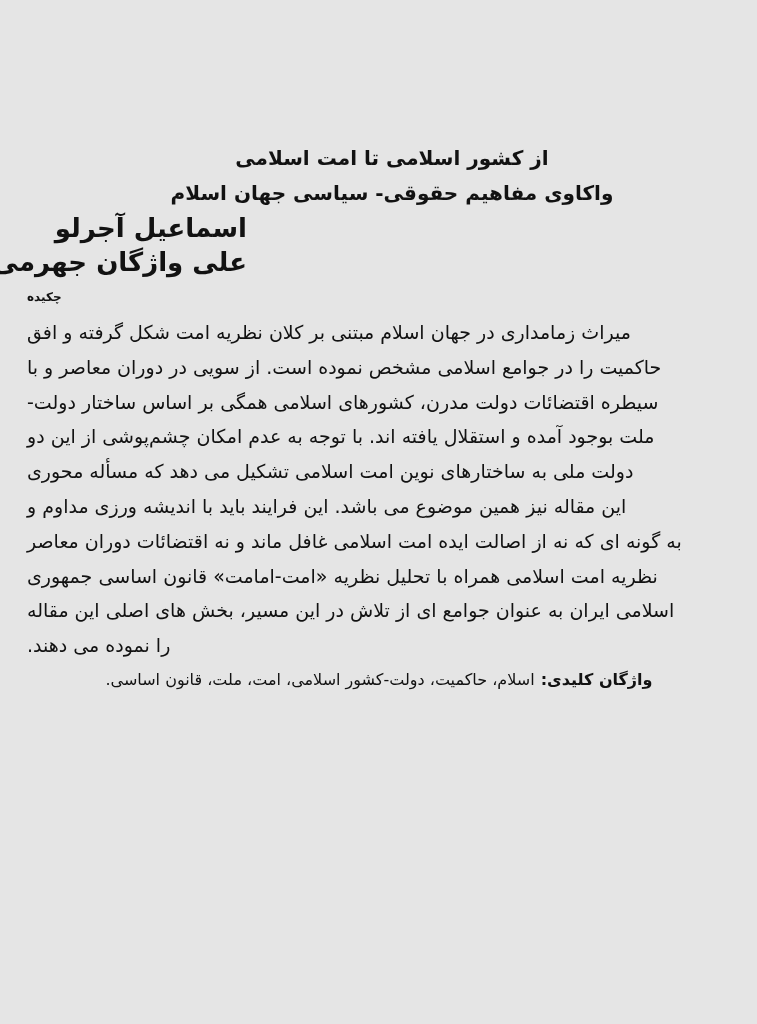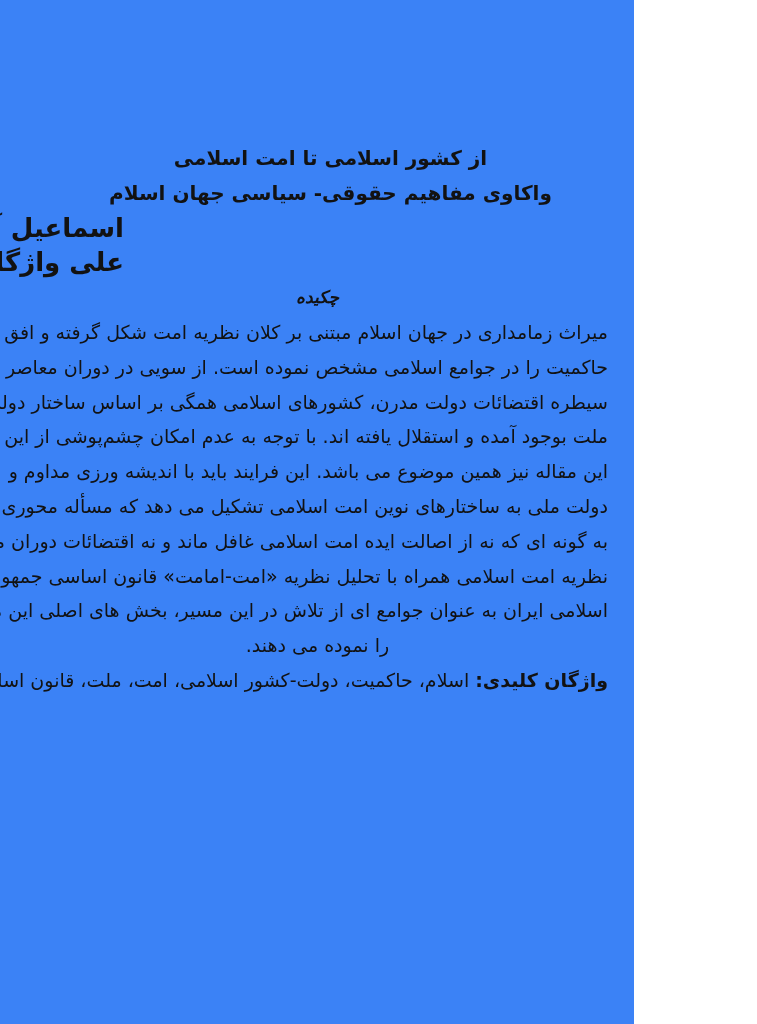--- a/index.html
+++ b/index.html
@@ -8,23 +8,23 @@
     background: #ffffff;
   }
   body {
     width: 757px;
     height: 1024px;
     overflow: hidden;
     font-family: "DejaVu Sans", sans-serif;
   }
   .page {
     position: relative;
-    width: 634px;
+    width: 757px;
     height: 1024px;
-    background: #3b82f6;
+    background: #e5e5e5;
     color: #121212;
     direction: rtl;
   }
   .content {
     position: absolute;
     top: 141px;
     right: 26px;
     left: 27px;
   }
   .line {
@@ -43,33 +43,32 @@
     margin-left: auto;
     
     margin-right: 484px;
   }
   .author-line {
     font-size: 26px;
     font-weight: bold;
     text-align: right;
   }
   .abstract-heading {
-    font-size: 17px;
+    font-size: 12px;
     font-weight: bold;
-    text-align: center;
-    font-style: italic;
+    text-align: left;
   }
   .body-line {
     font-size: 19px;
-    text-align: center;
+    text-align: left;
     letter-spacing: 0;
   }
   .keywords-line {
-    font-size: 19px;
-    text-align: right;
+    font-size: 16px;
+    text-align: center;
   }
   .kw-label {
     font-weight: bold;
     margin-left: 6px; 
   }
 </style>
 </head>
 <body>
 
 <div class="page">
@@ -84,22 +83,22 @@
       <div class="line author-line">علی واژگان جهرمی</div>
     </div>
 
     <div class="line abstract-heading">چکیده</div>
 
     <div>
       <div class="line body-line">میراث زمامداری در جهان اسلام مبتنی بر کلان نظریه امت شکل گرفته و افق</div>
       <div class="line body-line">حاکمیت را در جوامع اسلامی مشخص نموده است. از سویی در دوران معاصر و با</div>
       <div class="line body-line">سیطره اقتضائات دولت مدرن، کشورهای اسلامی همگی بر اساس ساختار دولت-</div>
       <div class="line body-line">ملت بوجود آمده و استقلال یافته اند. با توجه به عدم امکان چشم‌پوشی از این دو</div>
+      <div class="line body-line">دولت ملی به ساختارهای نوین امت اسلامی تشکیل می دهد که مسأله محوری</div>
       <div class="line body-line">این مقاله نیز همین موضوع می باشد. این فرایند باید با اندیشه ورزی مداوم و</div>
-      <div class="line body-line">دولت ملی به ساختارهای نوین امت اسلامی تشکیل می دهد که مسأله محوری</div>
       <div class="line body-line">به گونه ای که نه از اصالت ایده امت اسلامی غافل ماند و نه اقتضائات دوران معاصر</div>
       <div class="line body-line">نظریه امت اسلامی همراه با تحلیل نظریه «امت-امامت» قانون اساسی جمهوری</div>
       <div class="line body-line">اسلامی ایران به عنوان جوامع ای از تلاش در این مسیر، بخش های اصلی این مقاله</div>
       <div class="line body-line">را نموده می دهند.</div>
     </div>
 
     <div class="line keywords-line">
       <span class="kw-label">واژگان کلیدی:</span><span>اسلام، حاکمیت، دولت-کشور اسلامی، امت، ملت، قانون اساسی.</span>
     </div>
 

